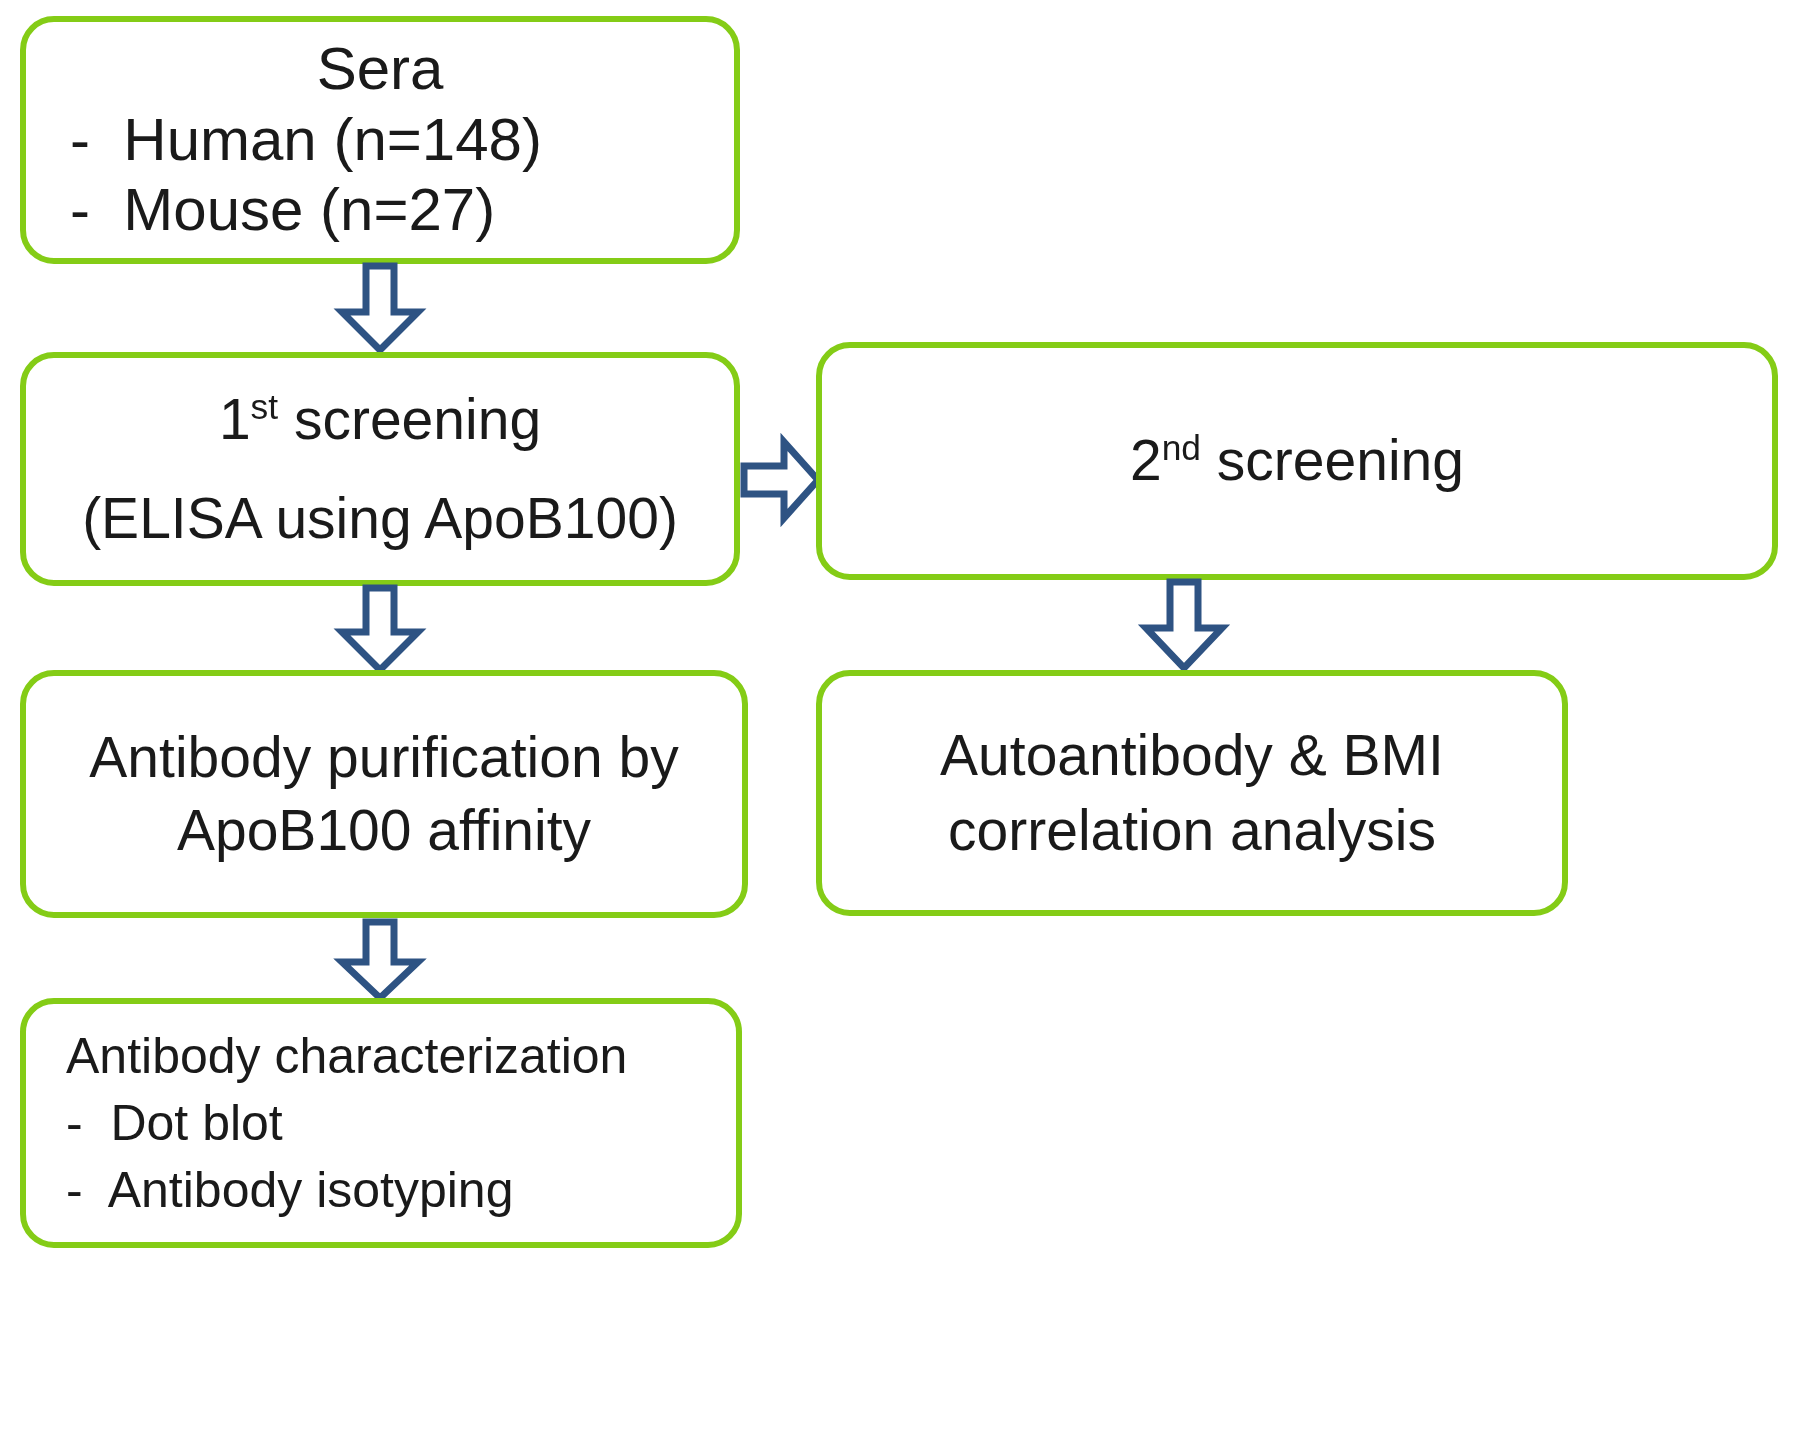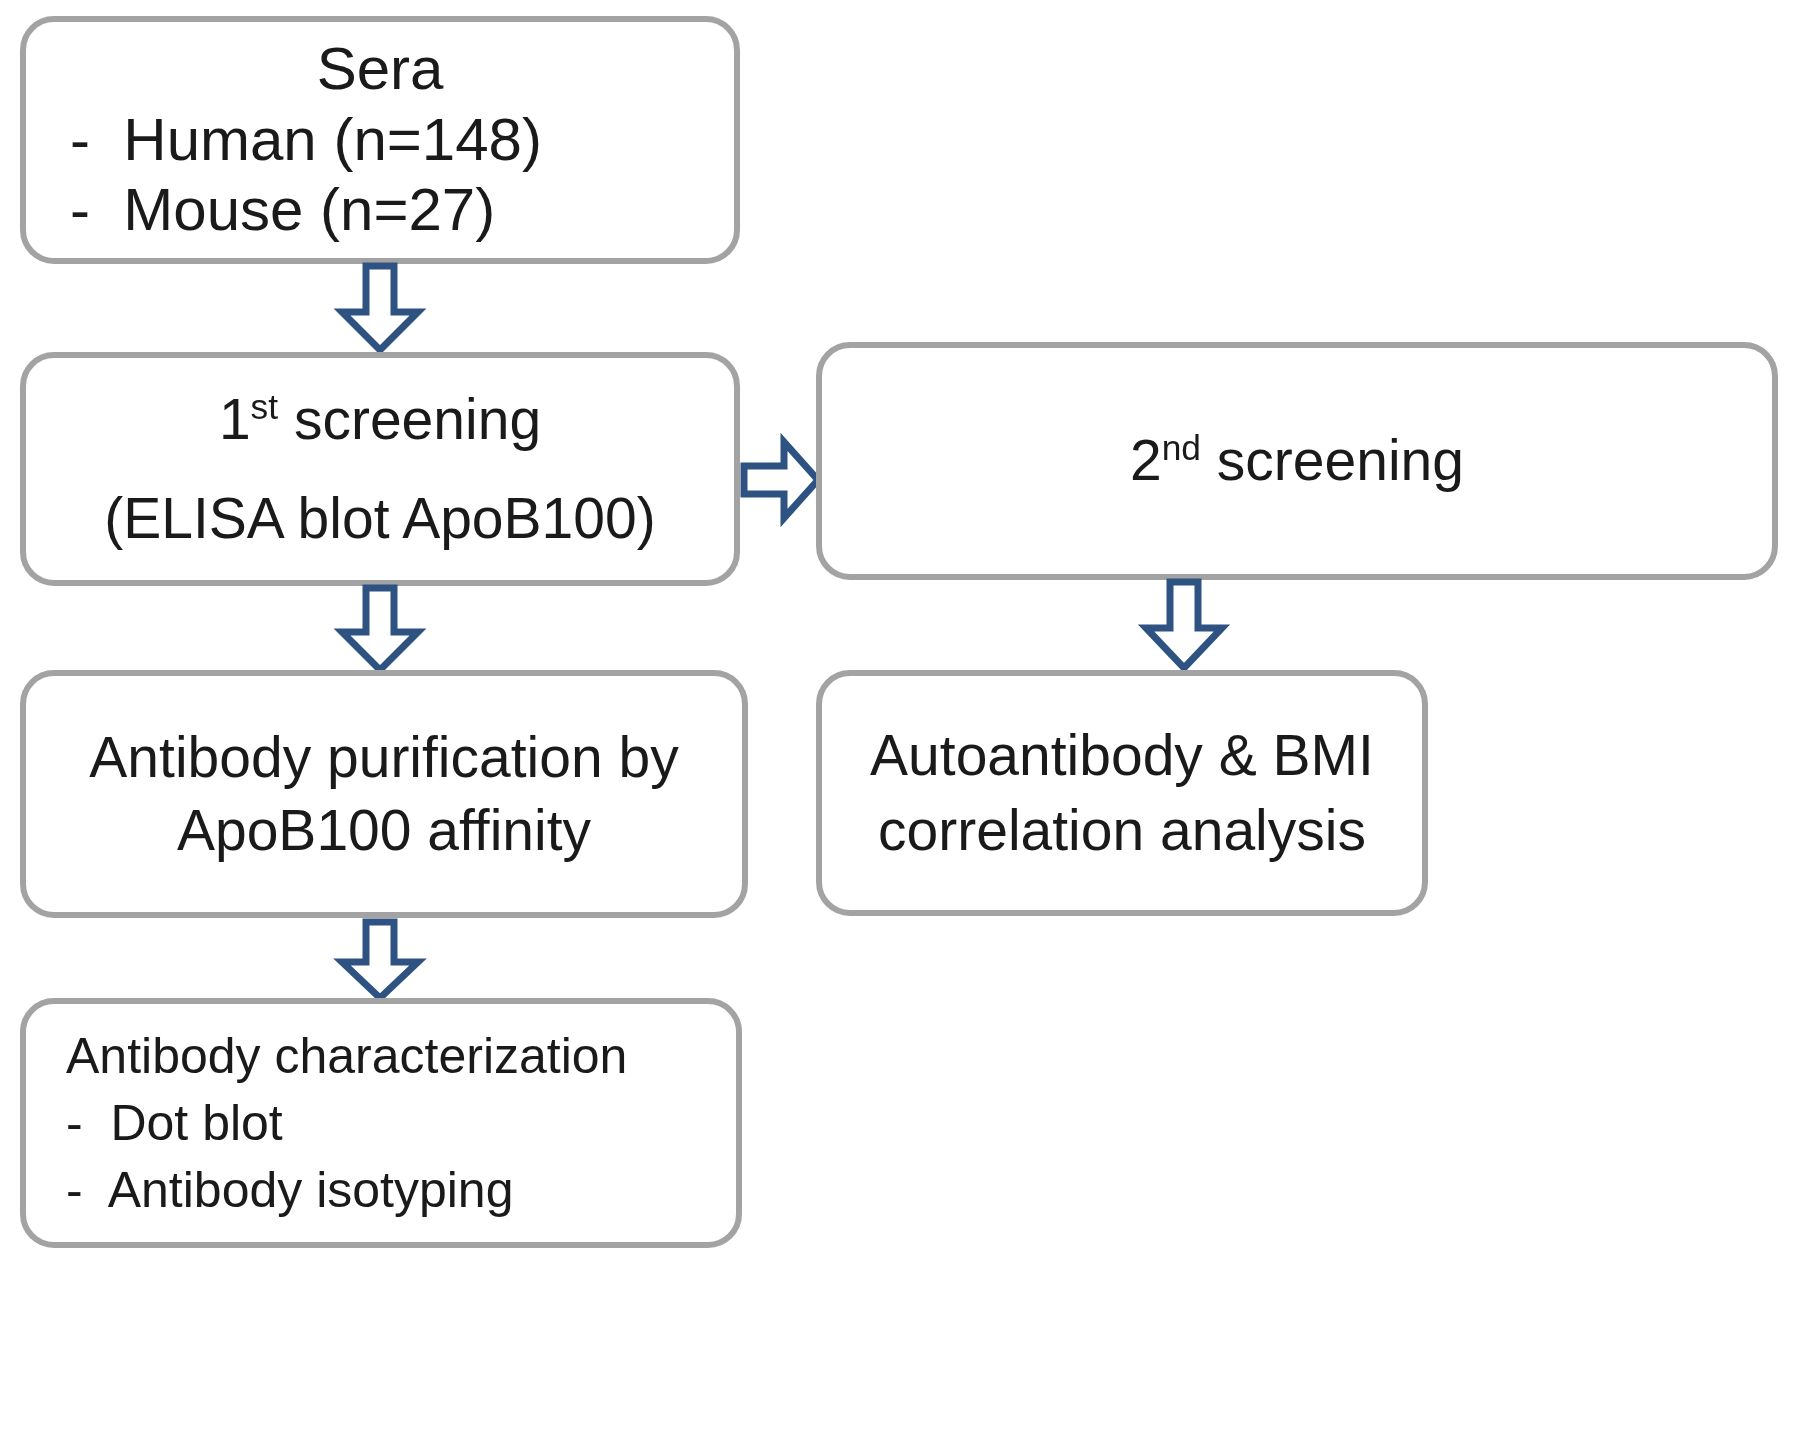--- a/index.html
+++ b/index.html
@@ -16,21 +16,21 @@
     width: 1804px;
     height: 1452px;
     background: #ffffff;
     overflow: hidden;
   }
 
   
   .node {
     position: absolute;
     box-sizing: border-box;
-    border: 6px solid #a3a3a3;
+    border: 6px solid #84cc16;
     border-radius: 34px;
     background: #ffffff;
     display: flex;
     flex-direction: column;
     justify-content: center;
     color: #1a1a1a;
     line-height: 1.18;
   }
   .node .line {
     display: block;
@@ -72,21 +72,21 @@
 
   #node-purification {
     left: 20px;  top: 670px;  width: 728px;  height: 248px;
     font-size: 57px;
     align-items: center;
     padding: 8px 20px;
   }
   #node-purification .line { margin: 3px 0; }
 
   #node-correlation {
-    left: 816px; top: 670px;  width: 612px;  height: 246px;
+    left: 816px; top: 670px;  width: 752px;  height: 246px;
     font-size: 57px;
     align-items: center;
     padding: 0 12px;
   }
   #node-correlation .line { margin: 4px 0; }
 
   #node-characterization {
     left: 20px;  top: 998px;  width: 722px;  height: 250px;
     font-size: 50px;
     padding: 0 0 0 40px;
@@ -126,21 +126,21 @@
   </div>
 
   <div class="arrow" id="arrow-sera-to-screening1">
     <svg viewBox="0 0 100 92" preserveAspectRatio="none">
       <polygon points="36,4 64,4 64,50 88,50 50,88 12,50 36,50"></polygon>
     </svg>
   </div>
 
   <div class="node center" id="node-screening1">
     <span class="line"><span>1</span><sup class="ord">st</sup><span> screening</span></span>
-    <span class="line">(ELISA blot ApoB100)</span>
+    <span class="line">(ELISA using ApoB100)</span>
   </div>
 
   <div class="arrow" id="arrow-screening1-to-screening2">
     <svg viewBox="0 0 82 100" preserveAspectRatio="none">
       <polygon points="4,36 44,36 44,12 78,50 44,88 44,64 4,64"></polygon>
     </svg>
   </div>
 
   <div class="node center" id="node-screening2">
     <span class="line"><span>2</span><sup class="ord">nd</sup><span> screening</span></span>

